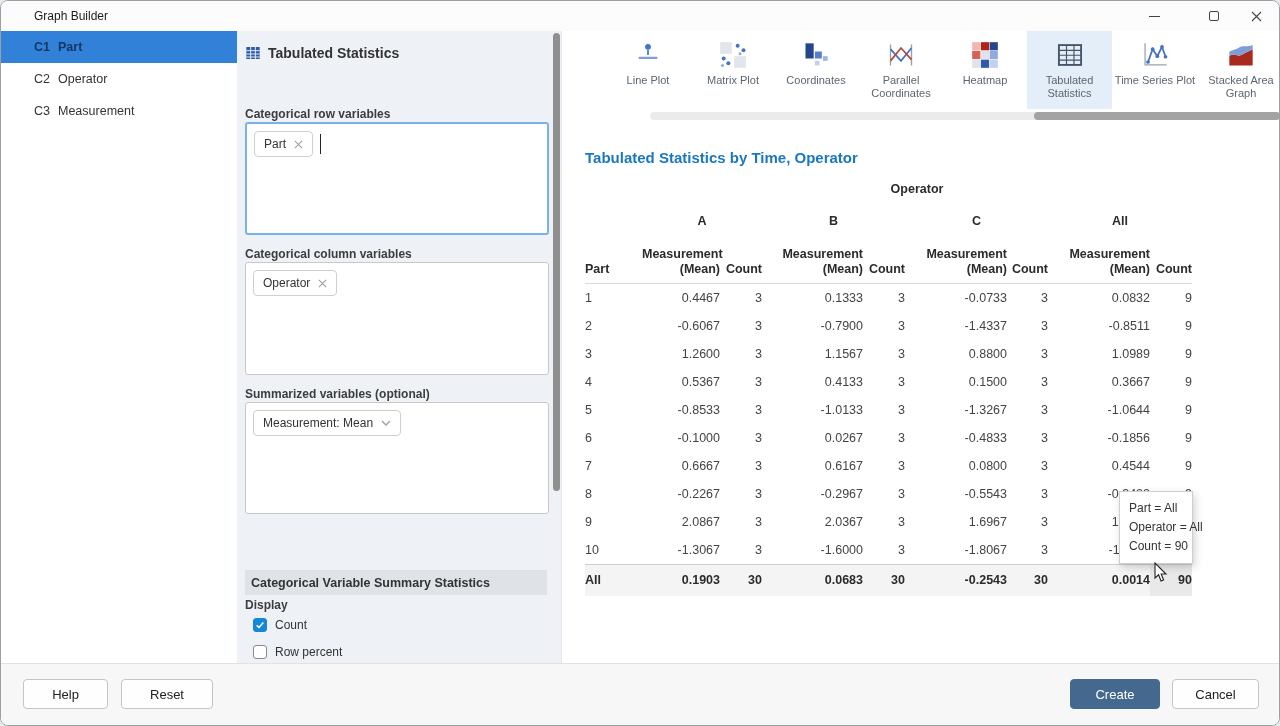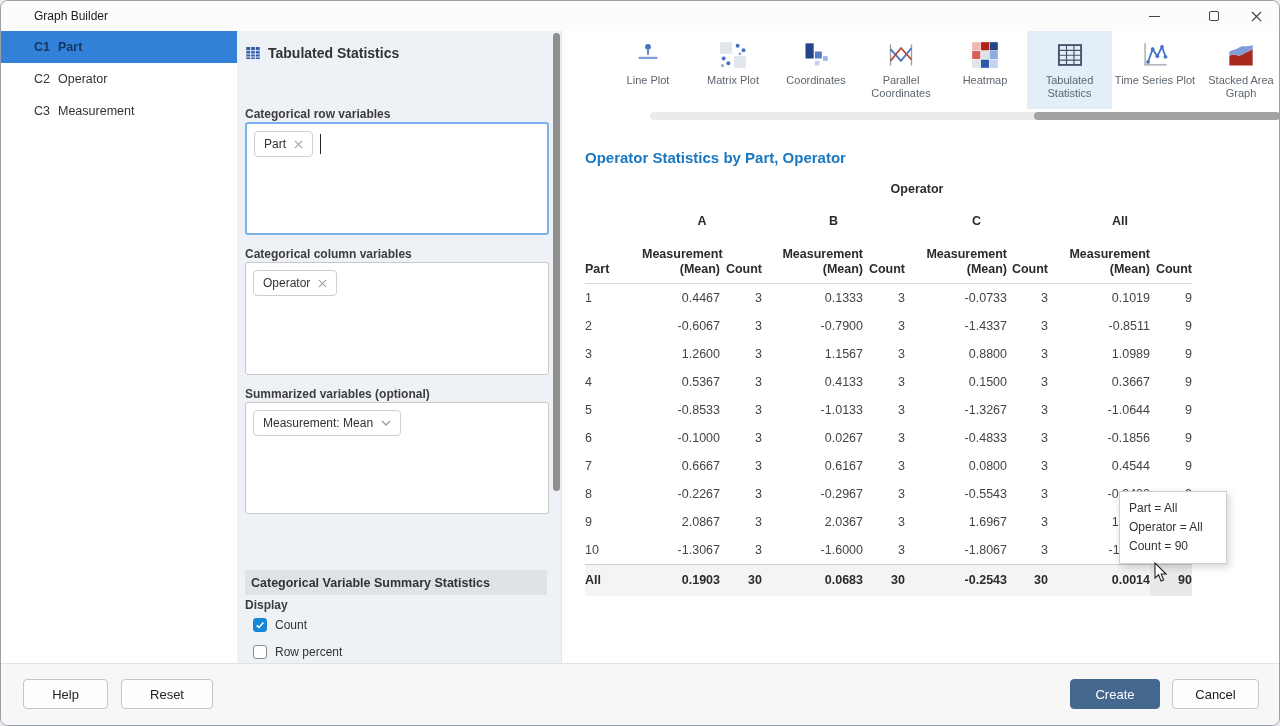--- a/index.html
+++ b/index.html
@@ -70,21 +70,21 @@
   #stat-table .r { text-align:right; }
   #stat-table .b { font-weight:bold; color:#2b2b2b; }
   #stat-table .op { text-align:center; line-height:26px; }
   #stat-table .grp { text-align:center; align-self:end; padding-bottom:8px; line-height:14px; }
   #stat-table .h3 { align-self:stretch; display:flex; flex-direction:column; justify-content:flex-end;
                     padding-bottom:6px; line-height:15px; border-bottom:1px solid #d9d9d9; }
   #stat-table .total { background:#f4f4f4; border-top:1px solid #cfcfcf; line-height:31px; font-weight:bold; color:#2b2b2b; }
   #stat-table .hovcell { background:#e9e9e9; }
 
   
-  #tooltip { position:absolute; left:557px; top:460px; width:108px; background:#fff; border:1px solid #cfcfcf;
+  #tooltip { position:absolute; left:557px; top:460px; width:74px; background:#fff; border:1px solid #cfcfcf;
              box-shadow:2px 3px 8px rgba(0,0,0,.18); padding:7px 9px; font-size:12px; color:#333; z-index:5; }
   #tooltip div { line-height:19px; white-space:nowrap; }
   #cursor { position:absolute; left:592px; top:531px; z-index:6; }
 
   
   #footer { position:absolute; left:0; top:662px; width:1280px; height:64px; background:#f7f7f7; border-top:1px solid #e1e1e1; }
   .btn { position:absolute; top:15px; height:30px; background:#fefefe; border:1px solid #c5c5c5; border-radius:4px;
          font-size:13px; color:#222; display:flex; align-items:center; justify-content:center;
          font-family:"Liberation Sans","DejaVu Sans",sans-serif; }
   .btn-help { left:22px; width:85px; } .btn-reset { left:120px; width:92px; }
@@ -290,21 +290,21 @@
               <path d="M2 13 C6 9 10 15 14 11 L22 7 V3.5 C17 6 13 2.5 9 6.5 L2 9 Z" fill="#7f9ed8"></path>
             </svg>
           </div>
           <div class="glabel">Stacked Area Graph</div>
         </div>
       </div>
     <div class="hscroll-track">
       <div class="hscroll-thumb"></div>
     </div>
 
-    <div class="main-title">Operator Statistics by Part, Operator</div>
+    <div class="main-title">Tabulated Statistics by Time, Operator</div>
 
     <div id="stat-table">
         <div class="c op b" style="grid-area: 1 / 2 / auto / 10;">Operator</div>
         <div class="c grp b" style="grid-area: 2 / 2 / auto / span 2;">A</div>
         <div class="c grp b" style="grid-area: 2 / 4 / auto / span 2;">B</div>
         <div class="c grp b" style="grid-area: 2 / 6 / auto / span 2;">C</div>
         <div class="c grp b" style="grid-area: 2 / 8 / auto / span 2;">All</div>
         <div class="c h3 b" style="grid-area: 3 / 1;">Part</div>
         <div class="c h3 b r" style="grid-area: 3 / 2;">
           <span>Measurement</span>
@@ -326,21 +326,21 @@
           <span>(Mean)</span>
         </div>
         <div class="c h3 b r" style="grid-area: 3 / 9;">Count</div>
         <div class="c " style="grid-area: 4 / 1;">1</div>
         <div class="c r" style="grid-area: 4 / 2;">0.4467</div>
         <div class="c r" style="grid-area: 4 / 3;">3</div>
         <div class="c r" style="grid-area: 4 / 4;">0.1333</div>
         <div class="c r" style="grid-area: 4 / 5;">3</div>
         <div class="c r" style="grid-area: 4 / 6;">-0.0733</div>
         <div class="c r" style="grid-area: 4 / 7;">3</div>
-        <div class="c r" style="grid-area: 4 / 8;">0.1019</div>
+        <div class="c r" style="grid-area: 4 / 8;">0.0832</div>
         <div class="c r" style="grid-area: 4 / 9;">9</div>
         <div class="c " style="grid-area: 5 / 1;">2</div>
         <div class="c r" style="grid-area: 5 / 2;">-0.6067</div>
         <div class="c r" style="grid-area: 5 / 3;">3</div>
         <div class="c r" style="grid-area: 5 / 4;">-0.7900</div>
         <div class="c r" style="grid-area: 5 / 5;">3</div>
         <div class="c r" style="grid-area: 5 / 6;">-1.4337</div>
         <div class="c r" style="grid-area: 5 / 7;">3</div>
         <div class="c r" style="grid-area: 5 / 8;">-0.8511</div>
         <div class="c r" style="grid-area: 5 / 9;">9</div>

